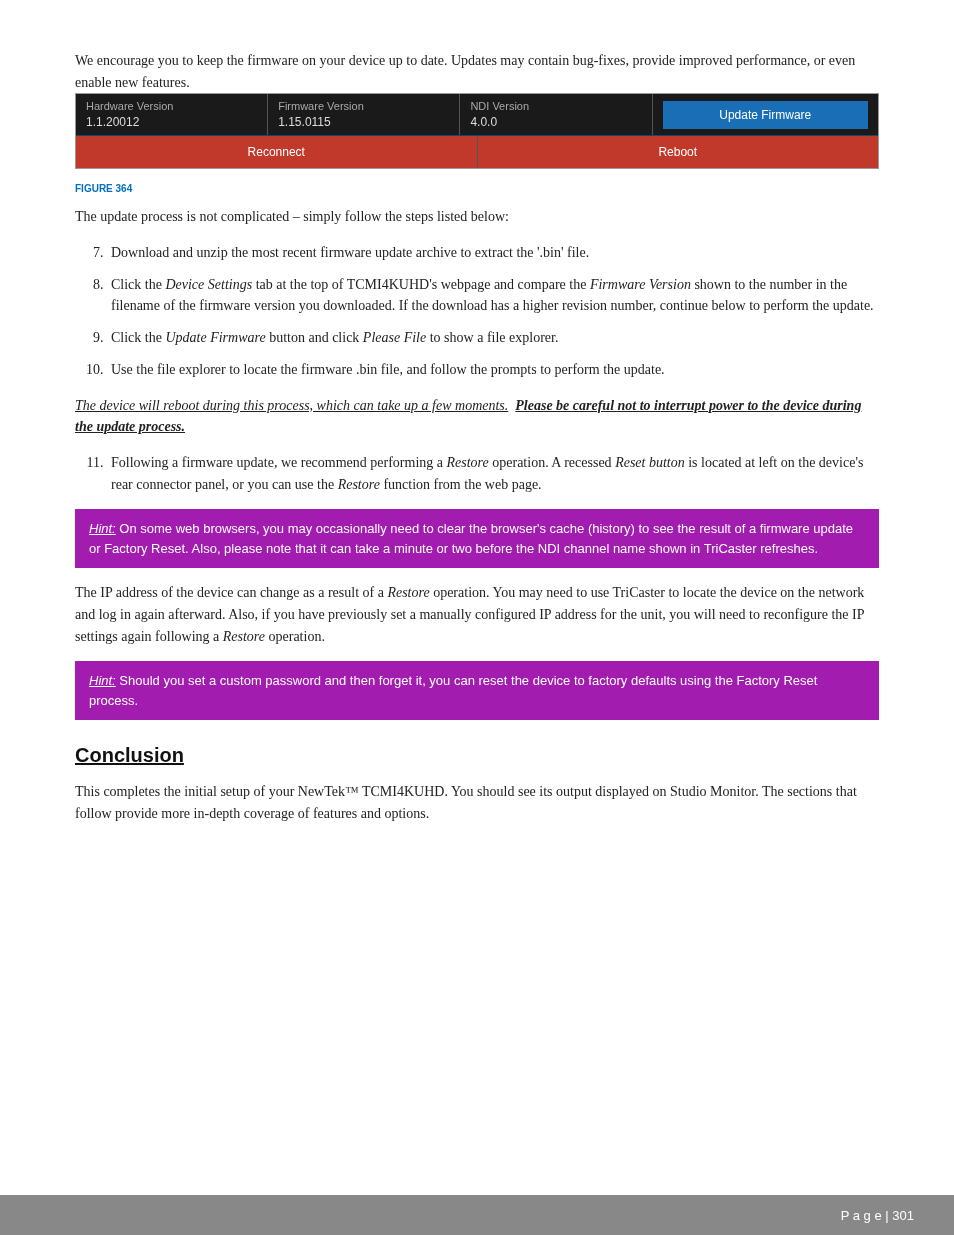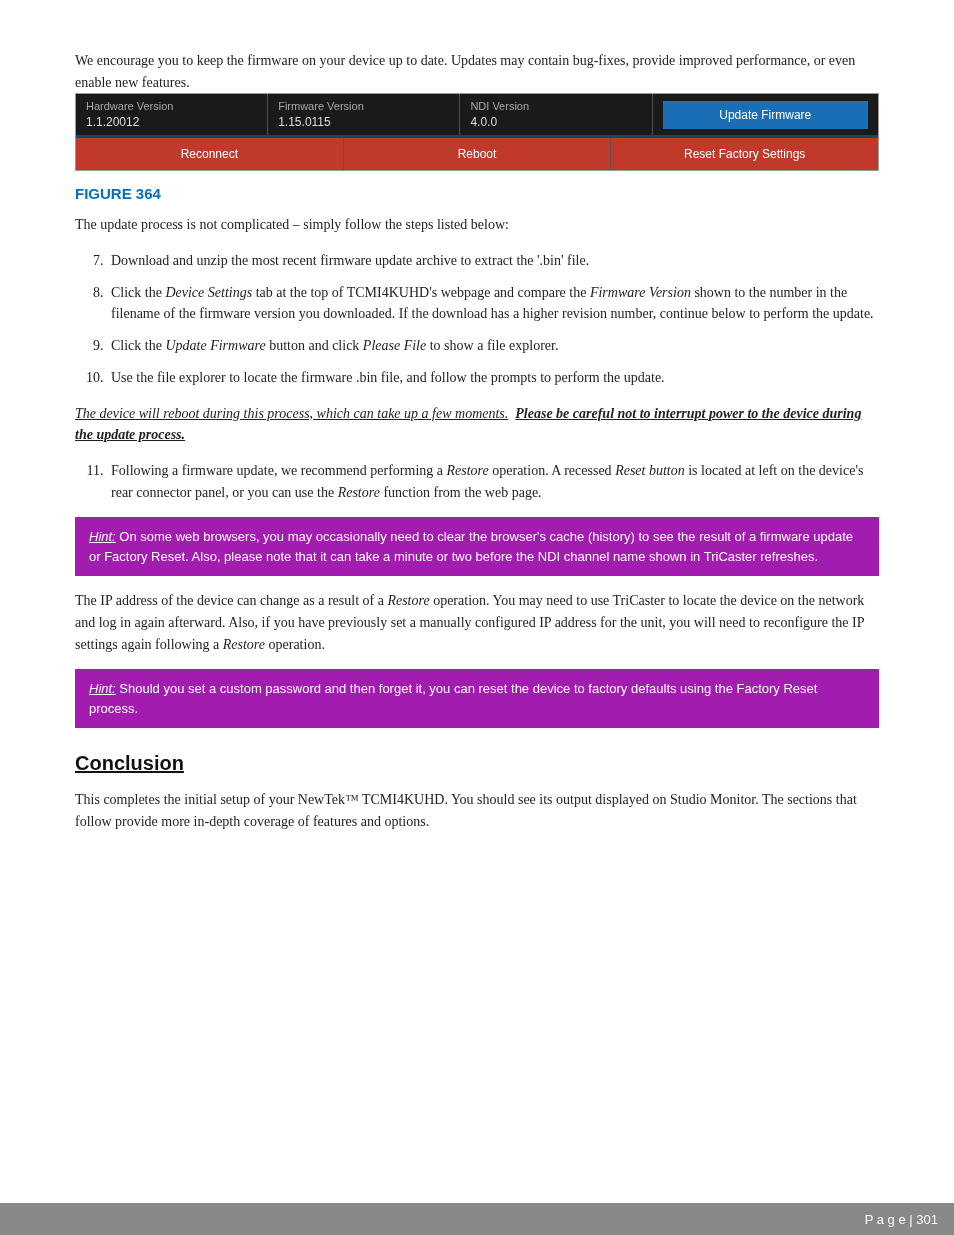--- a/index.html
+++ b/index.html
@@ -21,21 +21,21 @@
     }
     
     .firmware-box {
       border: 1px solid #999;
       margin-bottom: 14px;
       background: #1a1a1a;
     }
     .firmware-row-top {
       display: flex;
       align-items: stretch;
-      border-bottom: 3px solid #0c4a6e;
+      border-bottom: 1px solid #0c4a6e;
     }
     .fw-cell {
       padding: 6px 10px;
       border-right: 1px solid #555;
       color: #ccc;
       flex: 1;
     }
     .fw-cell:last-child {
       border-right: none;
     }
@@ -82,21 +82,21 @@
       font-size: 12px;
       font-family: Arial, sans-serif;
       cursor: pointer;
       text-align: center;
     }
     .fw-action-btn:last-child {
       border-right: none;
     }
     .figure-label {
       color: #0070c0;
-      font-size: 15px;
+      font-size: 10px;
       font-family: Arial, sans-serif;
       font-weight: bold;
       margin-bottom: 12px;
       margin-top: 4px;
     }
     .section-text {
       line-height: 1.55;
       margin-bottom: 14px;
     }
     ol.main-list {
@@ -146,26 +146,26 @@
       color: #111;
     }
     .conclusion-text {
       line-height: 1.55;
     }
     .footer-bar {
       position: absolute;
       bottom: 0;
       left: 0;
       width: 954px;
-      height: 32px;
+      height: 40px;
       background: #888;
       display: flex;
       align-items: center;
       justify-content: flex-end;
-      padding-right: 16px;
+      padding-right: 40px;
     }
     .footer-page {
       color: #fff;
       font-family: Arial, sans-serif;
       font-size: 13px;
     }
   </style>
 </head>
 <body>
 
@@ -187,21 +187,20 @@
         <div class="fw-label">NDI Version</div>
         <div class="fw-value">4.0.0</div>
       </div>
       <div class="fw-btn-cell">
         <button class="fw-update-btn">Update Firmware</button>
       </div>
     </div>
     <div class="firmware-row-bottom">
       <button class="fw-action-btn">Reconnect</button>
       <button class="fw-action-btn">Reboot</button>
-      <button class="fw-action-btn">Reset Factory Settings</button>
     </div>
   </div>
 
   <div class="figure-label">FIGURE 364</div>
 
   <p class="section-text">The update process is not complicated – simply follow the steps listed below:</p>
 
   <ol class="main-list" start="7">
     <li>
       <span>Download and unzip the most recent firmware update archive to extract the '.bin' file.</span>

